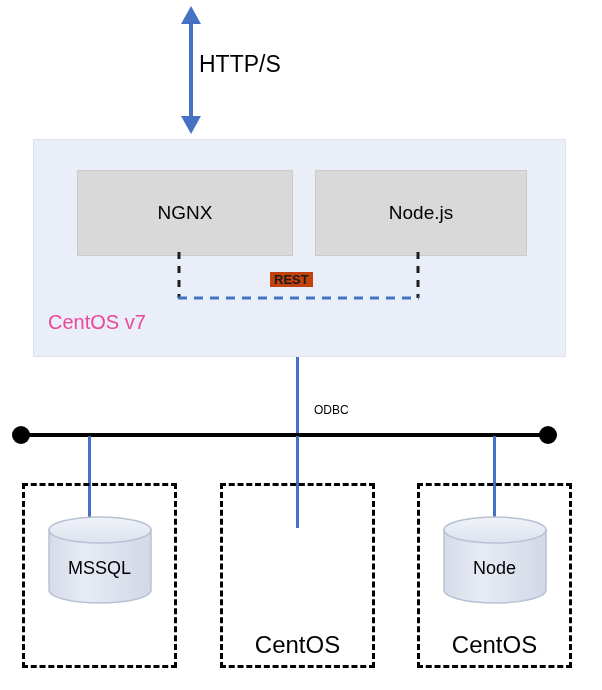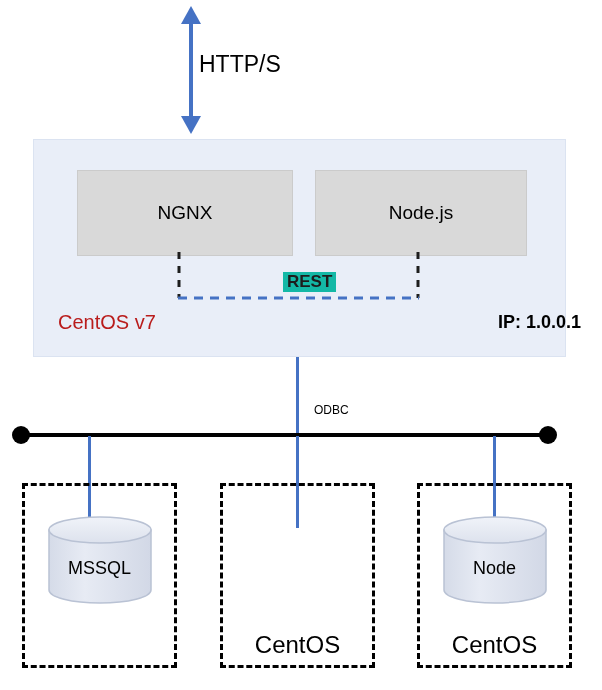--- a/index.html
+++ b/index.html
@@ -64,36 +64,36 @@
 
   #rest-svg {
     position: absolute;
     left: 170px;
     top: 250px;
     width: 260px;
     height: 56px;
   }
   #rest-label {
     position: absolute;
-    left: 283px;
+    left: 270px;
     top: 272px;
-    font-size: 17px;
+    font-size: 13px;
     font-weight: bold;
     color: #1d1d1d;
-    background: #14b8a6;
+    background: #c2410c;
     padding: 0 4px;
     white-space: nowrap;
   }
 
   #centos-v7-label {
     position: absolute;
-    left: 58px;
+    left: 48px;
     top: 311px;
     font-size: 20px;
-    color: #b91c1c;
+    color: #ec4899;
     white-space: nowrap;
   }
   #ip-label {
     position: absolute;
     right: 21px;
     top: 312px;
     font-size: 18px;
     font-weight: bold;
     color: #000000;
     white-space: nowrap;
@@ -202,21 +202,20 @@
   </div>
 
   <svg id="rest-svg" viewBox="0 0 260 56" xmlns="http://www.w3.org/2000/svg">
     <line x1="9" y1="2" x2="9" y2="48" stroke="#1d1d1d" stroke-width="3" stroke-dasharray="7,7"></line>
     <line x1="248" y1="2" x2="248" y2="48" stroke="#1d1d1d" stroke-width="3" stroke-dasharray="7,7"></line>
     <line x1="8" y1="48" x2="249" y2="48" stroke="#4572c4" stroke-width="3" stroke-dasharray="9,7"></line>
   </svg>
   <div id="rest-label">REST</div>
 
   <div id="centos-v7-label">CentOS v7</div>
-  <div id="ip-label">IP: 1.0.0.1</div>
 
   <div id="odbc-line"></div>
   <div id="odbc-label">ODBC</div>
 
   <svg id="bus-svg" viewBox="0 0 560 26" xmlns="http://www.w3.org/2000/svg">
     <line x1="11" y1="12" x2="538" y2="12" stroke="#000000" stroke-width="4"></line>
     <circle cx="11" cy="12" r="9" fill="#000000"></circle>
     <circle cx="538" cy="12" r="9" fill="#000000"></circle>
   </svg>
 

